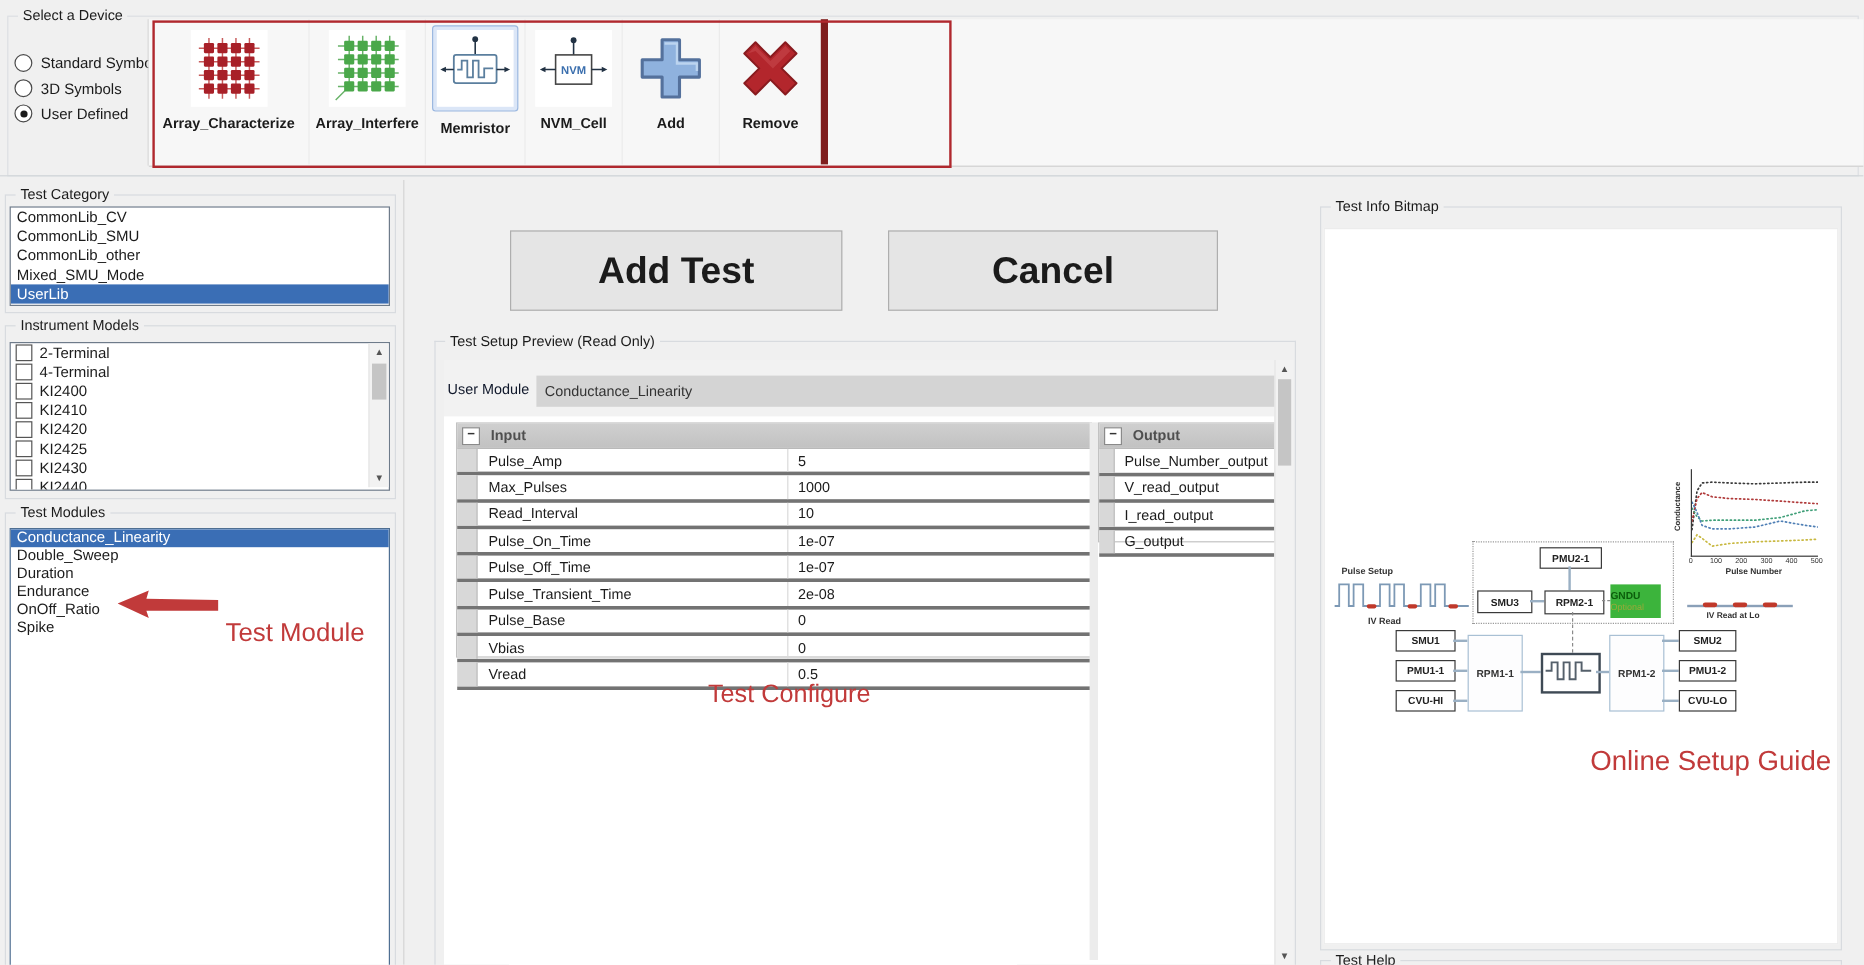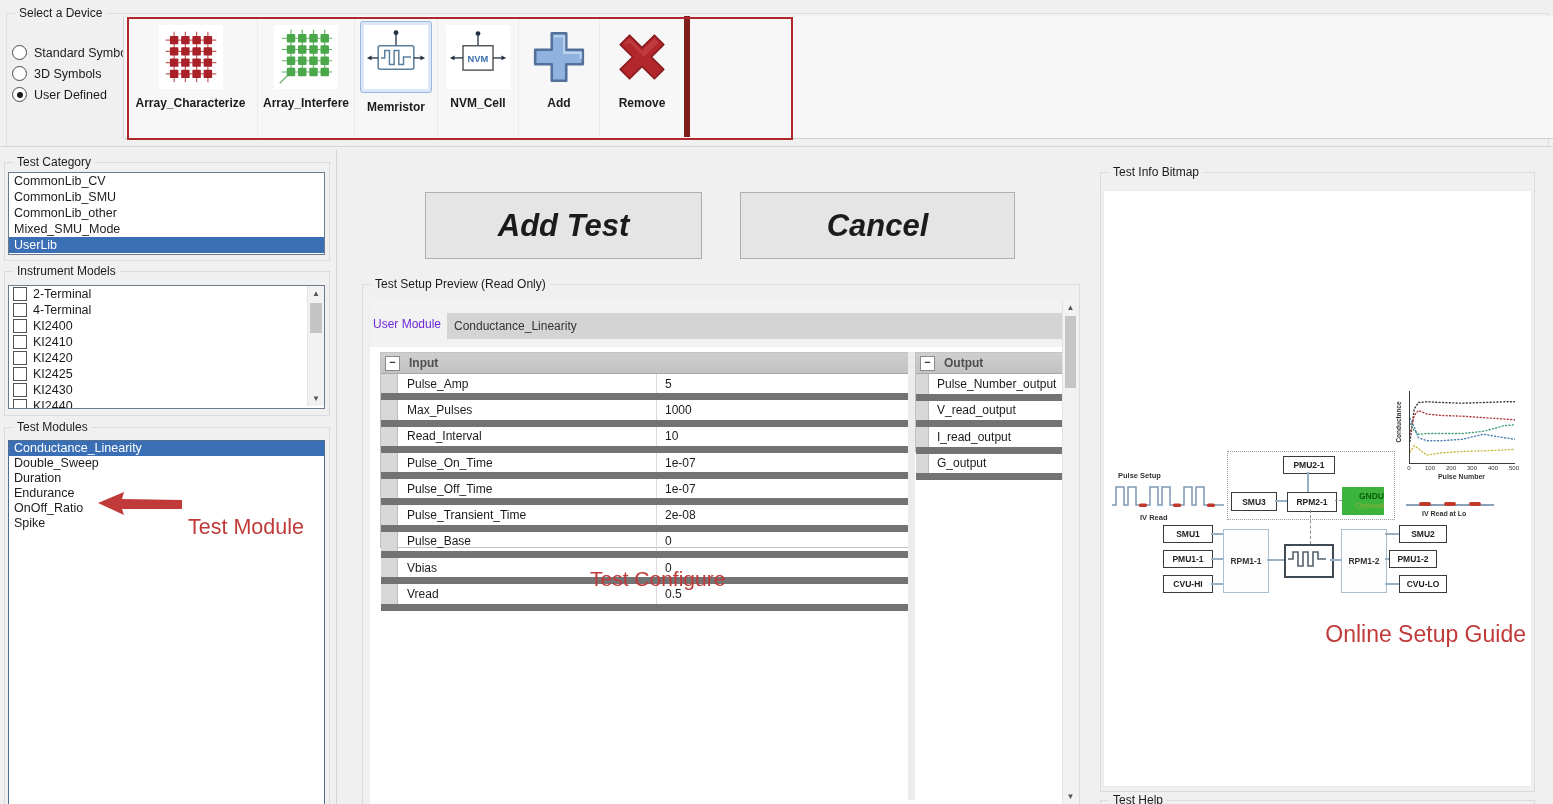--- a/index.html
+++ b/index.html
@@ -26,29 +26,29 @@
            border-bottom:1px solid #cfcfcf;display:flex;align-items:flex-start}
   .titem{height:121px;display:flex;flex-direction:column;align-items:center;border-right:1px solid #ebebeb}
   .tile{width:64px;height:64px;background:#fff;display:flex;align-items:center;justify-content:center;margin-top:9px}
   .tilewrap{padding:4px;border-radius:3px;margin-top:5px}
   .tilewrap .tile{margin-top:0}
   .tilewrap.selected{background:#dbe6f7;border:1px solid #9cb8e0;padding:3px}
   .tlabel{font-size:12px;font-weight:bold;margin-top:7px;white-space:nowrap}
   .redbox{position:absolute;left:127px;top:17px;width:662px;height:119px;border:2px solid #b0282e;pointer-events:none}
   
   .bigbtn{position:absolute;height:65px;background:#e5e5e5;border:1px solid #aeaeae;
-          font-size:31px;font-weight:bold;font-style:italic;display:flex;align-items:center;
+          font-size:31px;font-weight:bold;display:flex;align-items:center;
           justify-content:center;cursor:default}
   
   .grid{position:absolute;background:#fff;border:1px solid #c2c2c2}
   .ghead{height:20px;background:linear-gradient(#cfcfcf,#c2c2c2);border-bottom:1px solid #a8a8a8;
          display:flex;align-items:center;font-size:12px;font-weight:bold;color:#4f4f4f}
   .mbox{width:13px;height:13px;border:1px solid #8a8a8a;background:#fff;margin:0 9px 0 4px;
         font-size:11px;line-height:11px;text-align:center;color:#333}
-  .grow{display:flex;height:19.3px;border-bottom:7px solid #737373;font-size:12px;align-items:center}
+  .grow{display:flex;height:19.3px;border-bottom:3px solid #737373;font-size:12px;align-items:center}
   .rh{width:16px;align-self:stretch;background:#d8d8d8;border-right:1px solid #bdbdbd;flex:0 0 auto}
   .rn{width:249px;align-self:stretch;display:flex;align-items:center;padding-left:9px;
       border-right:1px solid #dadada;flex:0 0 auto}
   .rv{flex:1;display:flex;align-items:center;padding-left:8px}
   
   .sbar{position:absolute;background:#f2f2f2;border-left:1px solid #e4e4e4}
   .sarr{position:absolute;left:0;width:100%;height:15px;font-size:8px;color:#555;text-align:center;line-height:15px}
   .sthumb{position:absolute;left:2px;right:2px;background:#c5c5c5}
   
   .redtext{position:absolute;color:#c13a3a;white-space:nowrap}
@@ -297,21 +297,21 @@
 <div class="bigbtn" style="left:740px;top:192px;width:273px">
     <span>Cancel</span>
   </div>
 
 <div class="gb" style="left:362px;top:284px;width:716px;height:520px;border-bottom:none">
   <span class="gl">Test Setup Preview (Read Only)</span>
 </div>
 
 <div class="abs" style="left:370px;top:300px;width:692px;height:504px;background:#fff">
   <div class="abs" style="left:0;top:0;width:692px;height:47px;background:#f2f2f2"></div>
-  <div class="abs" style="left:3px;top:17px;font-size:12px;color:#6d28d9">User Module</div>
+  <div class="abs" style="left:3px;top:17px;font-size:12px;color:#0f172a">User Module</div>
   <div class="abs" style="left:77px;top:13px;width:612px;height:26px;background:#d4d4d4;display:flex;align-items:center;padding-left:7px;font-size:12px;color:#333">
     <span>Conductance_Linearity</span>
   </div>
 
   <div class="grid" style="left:10px;top:52px;width:528px;height:194px">
     <div class="ghead">
       <span class="mbox">−</span>
       <span>Input</span>
     </div>
     <div class="grow">
@@ -440,21 +440,21 @@
     </div>
   <div class="dline" style="left:203px;top:281px;width:1.5px;height:20px"></div>
   <div class="dbox" style="left:127px;top:301px;width:44px;height:17px">
     <span>SMU3</span>
     </div>
   <div class="dline" style="left:171px;top:309px;width:12px;height:1.5px"></div>
   <div class="dbox" style="left:183px;top:301px;width:48px;height:18px">
     <span>RPM2-1</span>
     </div>
   <div class="abs" style="left:231px;top:309px;width:7px;border-top:1.5px dashed #8a8a8a"></div>
-  <div class="abs" style="left:238px;top:296px;width:42px;height:28px;background:#3cb43c;display:flex;flex-direction:column;align-items:flex-end;justify-content:center;line-height:1.1">
+  <div class="abs" style="left:238px;top:296px;width:42px;height:28px;background:#3cb43c;display:flex;flex-direction:column;align-items:flex-start;justify-content:center;line-height:1.1">
     <span style="font-size:8.5px;font-weight:bold;color:#0b5d0b">GNDU</span>
     <span style="font-size:7.5px;color:#98aa3a">Optional</span>
   </div>
   <div class="abs" style="left:206px;top:319px;height:34px;border-left:1.5px dashed #8a8a8a"></div>
 
   <div class="dbox" style="left:59px;top:334px;width:48px;height:16px">
       <span>SMU1</span>
     </div>
   <div class="dbox" style="left:59px;top:359px;width:48px;height:16px">
       <span>PMU1-1</span>
@@ -481,21 +481,21 @@
   <div class="dbig" style="left:237px;top:338px;width:44px;height:62px">
       <span>RPM1-2</span>
     </div>
   <div class="dline" style="left:281px;top:342px;width:14px;height:1.5px"></div>
   <div class="dline" style="left:281px;top:367px;width:14px;height:1.5px"></div>
   <div class="dline" style="left:281px;top:392px;width:14px;height:1.5px"></div>
 
   <div class="dbox" style="left:295px;top:334px;width:46px;height:16px">
       <span>SMU2</span>
     </div>
-  <div class="dbox" style="left:285px;top:359px;width:46px;height:16px">
+  <div class="dbox" style="left:295px;top:359px;width:46px;height:16px">
       <span>PMU1-2</span>
     </div>
   <div class="dbox" style="left:295px;top:384px;width:46px;height:16px">
       <span>CVU-LO</span>
     </div>
 
   <div class="dline" style="left:302px;top:313px;width:88px;height:1.5px;background:#8aa0b8"></div>
   <div class="abs" style="left:315px;top:311px;width:12px;height:4px;border-radius:2px;background:#c0392b"></div>
   <div class="abs" style="left:340px;top:311px;width:12px;height:4px;border-radius:2px;background:#c0392b"></div>
   <div class="abs" style="left:365px;top:311px;width:12px;height:4px;border-radius:2px;background:#c0392b"></div>

